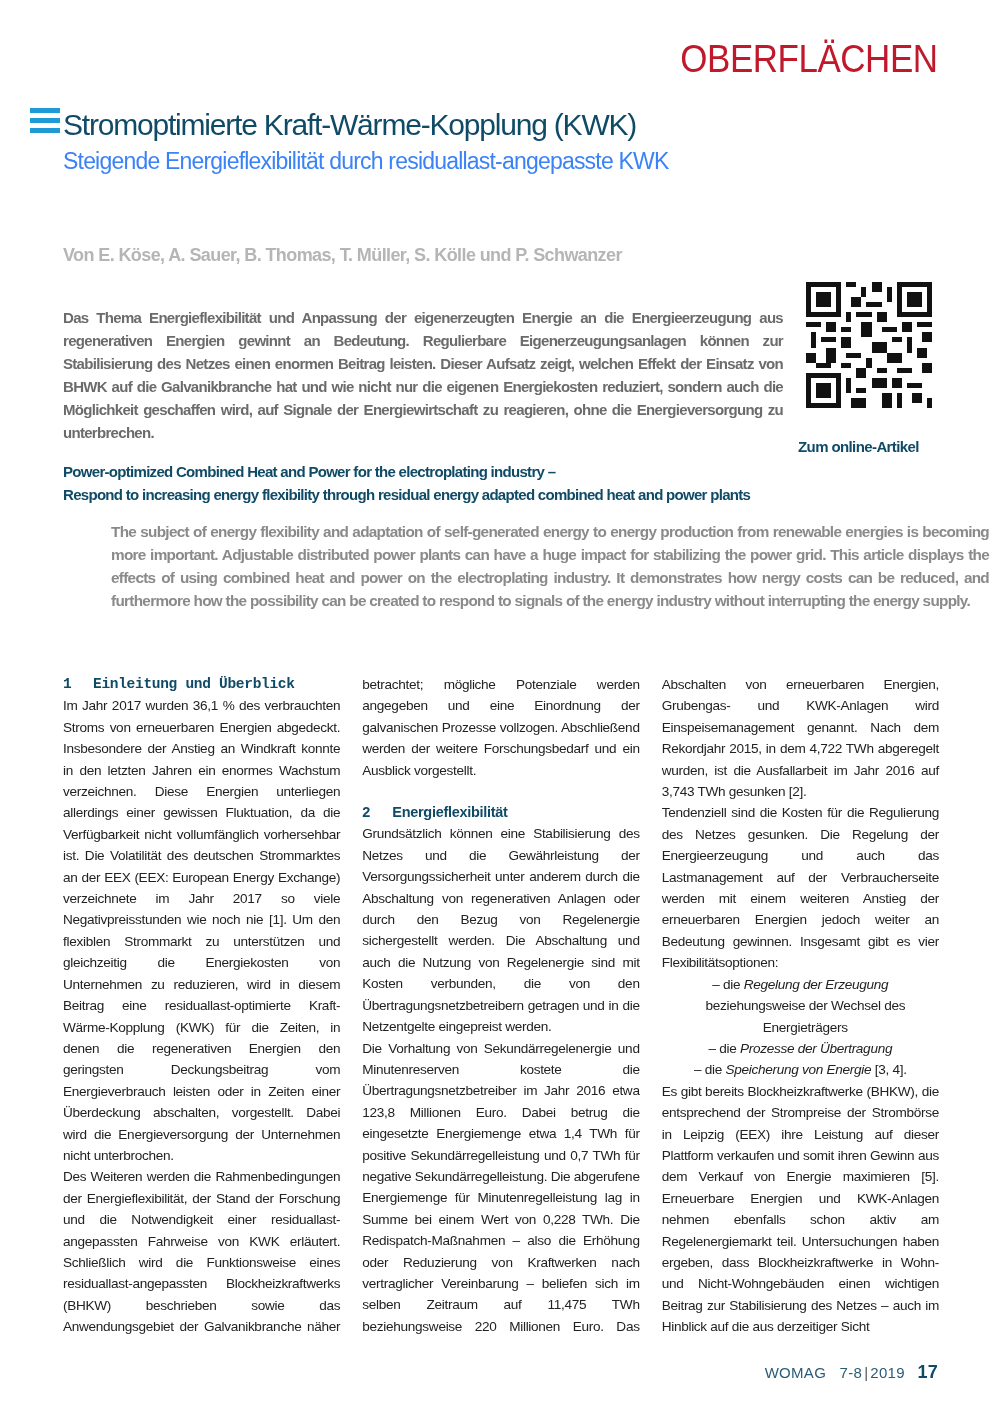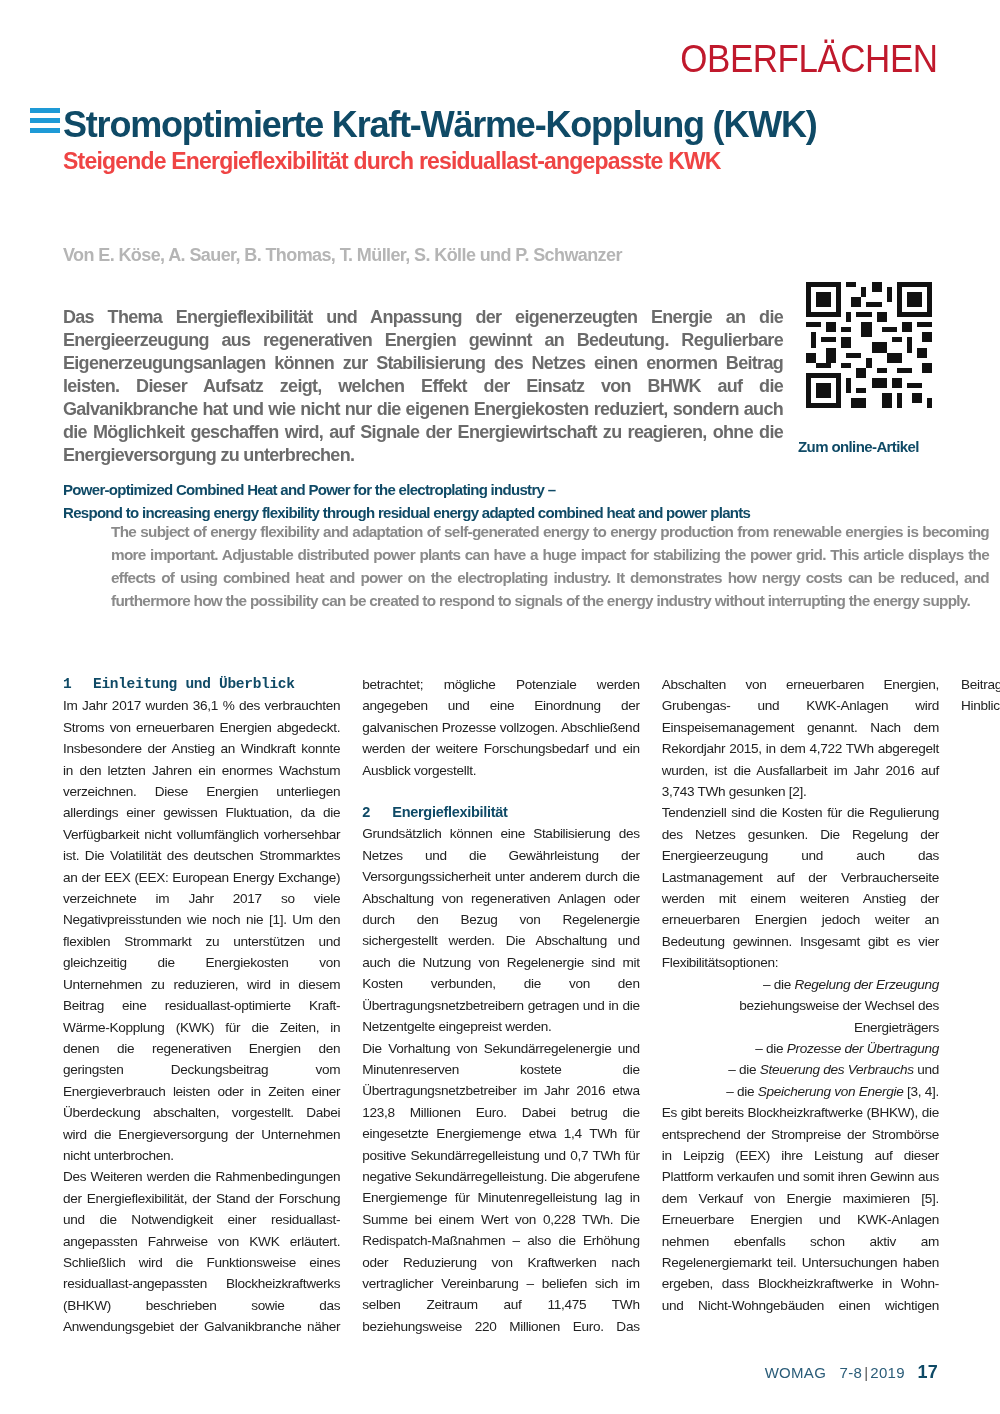--- a/index.html
+++ b/index.html
@@ -1,32 +1,32 @@
 <!DOCTYPE html>
 <html><head>
 <meta charset="utf-8">
 <style>
   html, body { margin:0; padding:0; background:#ffffff; }
   body { width:1000px; height:1414px; position:relative; overflow:hidden; font-family:"Liberation Sans", sans-serif; color:#1a1a1a; }
   .section-label { position:absolute; right:62px; top:38px; font-family:"Liberation Sans", sans-serif; font-size:38px; color:#c0192c; letter-spacing:-0.5px; font-weight:normal; transform:scaleX(0.92); transform-origin:right center; }
   .title-block { position:absolute; left:30px; top:104px; width:900px; }
   .title-icon { position:absolute; left:0; top:4px; width:30px; height:26px; }
   .title-icon span { display:block; height:5px; background:#1e9ad6; margin-bottom:5px; }
-  .title { margin:0 0 0 33px; font-family:"Liberation Sans", sans-serif; font-weight:bold; color:#0f4a66; font-size:36px; line-height:41px; letter-spacing:-1.2px; }
-  .subtitle { margin:0 0 0 33px; font-family:"Liberation Sans", sans-serif; font-weight:bold; color:#ef4444; font-size:23px; line-height:32px; letter-spacing:-0.8px; }
+  .title { margin:0 0 0 33px; font-family:"Liberation Sans", sans-serif; font-weight:normal; color:#0f4a66; font-size:30px; line-height:41px; letter-spacing:-1.2px; }
+  .subtitle { margin:0 0 0 33px; font-family:"Liberation Sans", sans-serif; font-weight:normal; color:#3b82f6; font-size:23px; line-height:32px; letter-spacing:-0.8px; }
   .authors { position:absolute; left:63px; top:245px; font-size:18px; font-weight:bold; color:#b5b5b5; letter-spacing:-0.6px; }
-  .abstract-de { position:absolute; left:63px; top:306px; width:720px; font-size:18px; line-height:23px; font-weight:bold; color:#6b6b6b; letter-spacing:-0.7px; text-align:justify; }
+  .abstract-de { position:absolute; left:63px; top:306px; width:720px; font-size:15px; line-height:23px; font-weight:bold; color:#6b6b6b; letter-spacing:-0.7px; text-align:justify; }
   .qr { position:absolute; left:805px; top:282px; width:128px; height:126px; }
   .qr-link { position:absolute; left:798px; top:414px; font-size:15px; font-weight:bold; color:#0f4a66; letter-spacing:-0.6px;margin-top:24px; }
-  .en-title { position:absolute; left:63px; top:460px; font-size:15px; line-height:23px; font-weight:bold; color:#0f4a66; letter-spacing:-0.7px;margin-top:18px; }
+  .en-title { position:absolute; left:63px; top:460px; font-size:15px; line-height:23px; font-weight:bold; color:#0f4a66; letter-spacing:-0.7px; }
   .abstract-en { position:absolute; left:63px; top:520px; width:878px; font-size:15.3px; line-height:23px; font-weight:bold; color:#8a8a8a; letter-spacing:-0.7px; text-align:justify;margin-left:48px; }
   .heading { font-weight:bold; color:#0f4a66; font-size:14.5px; margin:0 !important; }
   .heading .num { display:inline-block; width:30px; }
   .gap { height:21px; }
-  .list { margin:0; padding:0; list-style:none; text-align:right; }
+  .list { margin:0; padding:0; list-style:none; text-align:center; }
   .list li { padding-left:10px; text-indent:-10px; }
   .footer { position:absolute; right:62px; top:1362px; font-size:15px; color:#2a5c78; letter-spacing:0.3px;text-align:right; }
   .footer .page { font-weight:bold; color:#0f4a66; font-size:18px; margin-left:8px; }
   .footer .sep { color:#555; margin:0 2px; }
 </style>
 </head>
 <body>
 
 <div class="section-label">OBERFLÄCHEN</div>
 
@@ -119,21 +119,20 @@
   <p style="margin:0;">Im Jahr 2017 wurden 36,1 % des verbrauchten Stroms von erneuerbaren Energien abgedeckt. Insbesondere der Anstieg an Windkraft konnte in den letzten Jahren ein enormes Wachstum verzeichnen. Diese Energien unterliegen allerdings einer gewissen Fluktuation, da die Verfügbarkeit nicht vollumfänglich vorhersehbar ist. Die Volatilität des deutschen Strommarktes an der EEX (EEX: European Energy Exchange) verzeichnete im Jahr 2017 so viele Negativpreisstunden wie noch nie [1]. Um den flexiblen Strommarkt zu unterstützen und gleichzeitig die Energiekosten von Unternehmen zu reduzieren, wird in diesem Beitrag eine residuallast-optimierte Kraft-Wärme-Kopplung (KWK) für die Zeiten, in denen die regenerativen Energien den geringsten Deckungsbeitrag vom Energieverbrauch leisten oder in Zeiten einer Überdeckung abschalten, vorgestellt. Dabei wird die Energieversorgung der Unternehmen nicht unterbrochen.</p>
   <p style="margin:0;">Des Weiteren werden die Rahmenbedingungen der Energieflexibilität, der Stand der Forschung und die Notwendigkeit einer residuallast-angepassten Fahrweise von KWK erläutert. Schließlich wird die Funktionsweise eines residuallast-angepassten Blockheizkraftwerks (BHKW) beschrieben sowie das Anwendungsgebiet der Galvanikbranche näher betrachtet; mögliche Potenziale werden angegeben und eine Einordnung der galvanischen Prozesse vollzogen. Abschließend werden der weitere Forschungsbedarf und ein Ausblick vorgestellt.</p>
   <div class="gap"></div>
   <p class="heading" style="margin:0;"><span class="num">2</span><span>Energieflexibilität</span></p>
   <p style="margin:0;">Grundsätzlich können eine Stabilisierung des Netzes und die Gewährleistung der Versorgungssicherheit unter anderem durch die Abschaltung von regenerativen Anlagen oder durch den Bezug von Regelenergie sichergestellt werden. Die Abschaltung und auch die Nutzung von Regelenergie sind mit Kosten verbunden, die von den Übertragungsnetzbetreibern getragen und in die Netzentgelte eingepreist werden.</p>
   <p style="margin:0;">Die Vorhaltung von Sekundärregelenergie und Minutenreserven kostete die Übertragungsnetzbetreiber im Jahr 2016 etwa 123,8 Millionen Euro. Dabei betrug die eingesetzte Energiemenge etwa 1,4 TWh für positive Sekundärregelleistung und 0,7 TWh für negative Sekundärregelleistung. Die abgerufene Energiemenge für Minutenregelleistung lag in Summe bei einem Wert von 0,228 TWh. Die Redispatch-Maßnahmen – also die Erhöhung oder Reduzierung von Kraftwerken nach vertraglicher Vereinbarung – beliefen sich im selben Zeitraum auf 11,475 TWh beziehungsweise 220 Millionen Euro. Das Abschalten von erneuerbaren Energien, Grubengas- und KWK-Anlagen wird Einspeisemanagement genannt. Nach dem Rekordjahr 2015, in dem 4,722 TWh abgeregelt wurden, ist die Ausfallarbeit im Jahr 2016 auf 3,743 TWh gesunken [2].</p>
   <p style="margin:0;">Tendenziell sind die Kosten für die Regulierung des Netzes gesunken. Die Regelung der Energieerzeugung und auch das Lastmanagement auf der Verbraucherseite werden mit einem weiteren Anstieg der erneuerbaren Energien jedoch weiter an Bedeutung gewinnen. Insgesamt gibt es vier Flexibilitätsoptionen:</p>
   <ul class="list">
     <li><span>– die </span><em>Regelung der Erzeugung</em><span> beziehungsweise der Wechsel des Energieträgers</span></li>
     <li><span>– die </span><em>Prozesse der Übertragung</em><span></span></li>
-    <li><span>– die </span><em>Steuerung des Verbrauchs</em><span> und</span></li>
     <li><span>– die </span><em>Speicherung von Energie</em><span> [3, 4].</span></li>
   </ul>
   <p style="margin:0;">Es gibt bereits Blockheizkraftwerke (BHKW), die entsprechend der Strompreise der Strombörse in Leipzig (EEX) ihre Leistung auf dieser Plattform verkaufen und somit ihren Gewinn aus dem Verkauf von Energie maximieren [5]. Erneuerbare Energien und KWK-Anlagen nehmen ebenfalls schon aktiv am Regelenergiemarkt teil. Untersuchungen haben ergeben, dass Blockheizkraftwerke in Wohn- und Nicht-Wohngebäuden einen wichtigen Beitrag zur Stabilisierung des Netzes – auch im Hinblick auf die aus derzeitiger Sicht</p>
 </div>
 
 <div class="footer">
   <span>WOMAG</span>&nbsp;&nbsp;
   <span>7-8</span><span class="sep">|</span><span>2019</span>
   <span class="page">17</span>
 </div>

